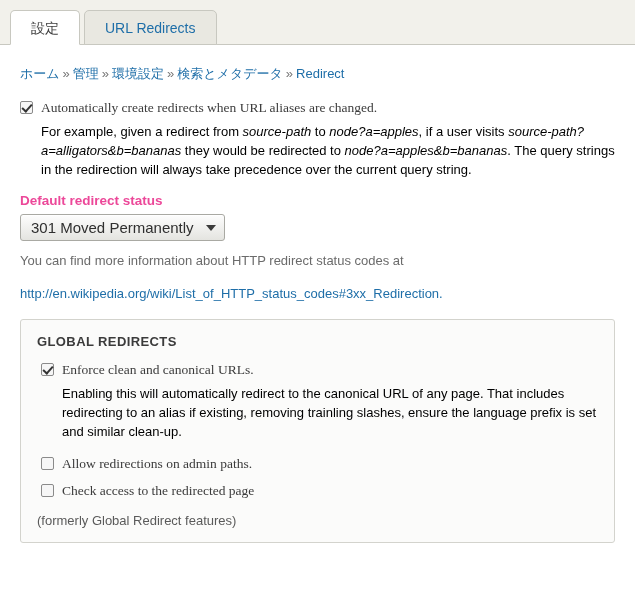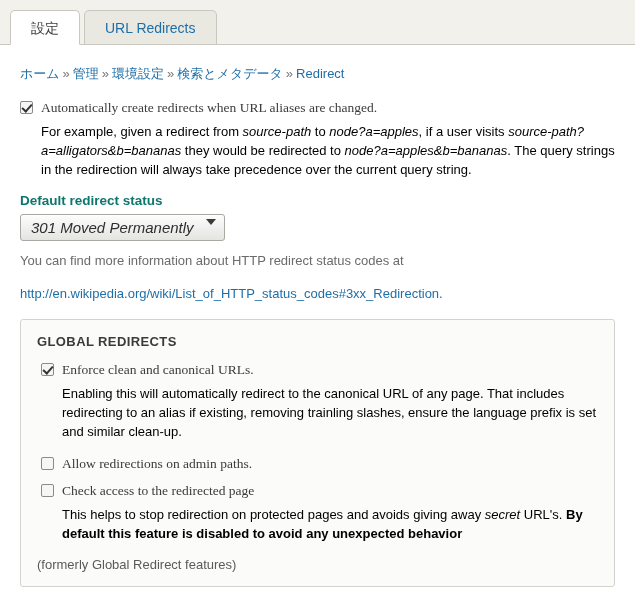--- a/index.html
+++ b/index.html
@@ -114,41 +114,41 @@
     color: #000000;
     max-width: 600px;
   }
   .desc em { font-style: italic; }
   .desc b { font-weight: bold; }
 
   
   .field-label {
     font-weight: bold;
     font-size: 13.5px;
-    color: #0f766e;
+    color: #ec4899;
     margin: 12px 0 6px 4px;
   }
   .select-wrap {
     margin-left: 4px;
     display: inline-block;
     position: relative;
   }
   .select-box {
     display: inline-flex;
+    align-items: center;
     background: linear-gradient(#fdfdfd, #e4e4e0);
     border: 1px solid #a9a9a3;
     border-radius: 3px;
     padding: 4px 8px 4px 10px;
     font-size: 15px;
     color: #2f2f2f;
     cursor: pointer;
     min-width: 180px;
     justify-content: space-between;
     box-shadow: inset 0 1px 0 #fff;
-    font-style: italic;
   }
   .select-box .caret {
     margin-left: 12px;
     width: 0;
     height: 0;
     border-left: 5px solid transparent;
     border-right: 5px solid transparent;
     border-top: 6px solid #3b3b3b;
   }
   .help-text {
@@ -235,18 +235,17 @@
 
     <div class="cbrow">
       <span class="cb"></span>
       <span class="cb-label">Allow redirections on admin paths.</span>
     </div>
 
     <div class="cbrow">
       <span class="cb"></span>
       <span class="cb-label">Check access to the redirected page</span>
     </div>
-    <div class="desc"><span>This helps to stop redirection on protected pages and avoids giving away </span><em>secret</em><span> URL's. </span><b>By default this feature is disabled to avoid any unexpected behavior</b></div>
 
     <div class="footnote">(formerly Global Redirect features)</div>
   </div>
 
 </div>
 
 </body></html>

